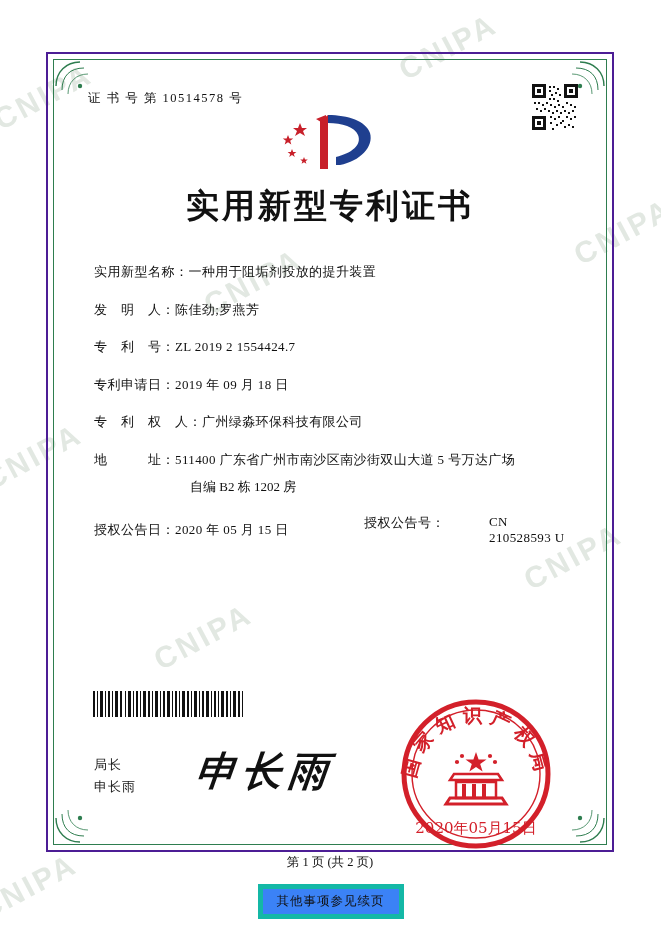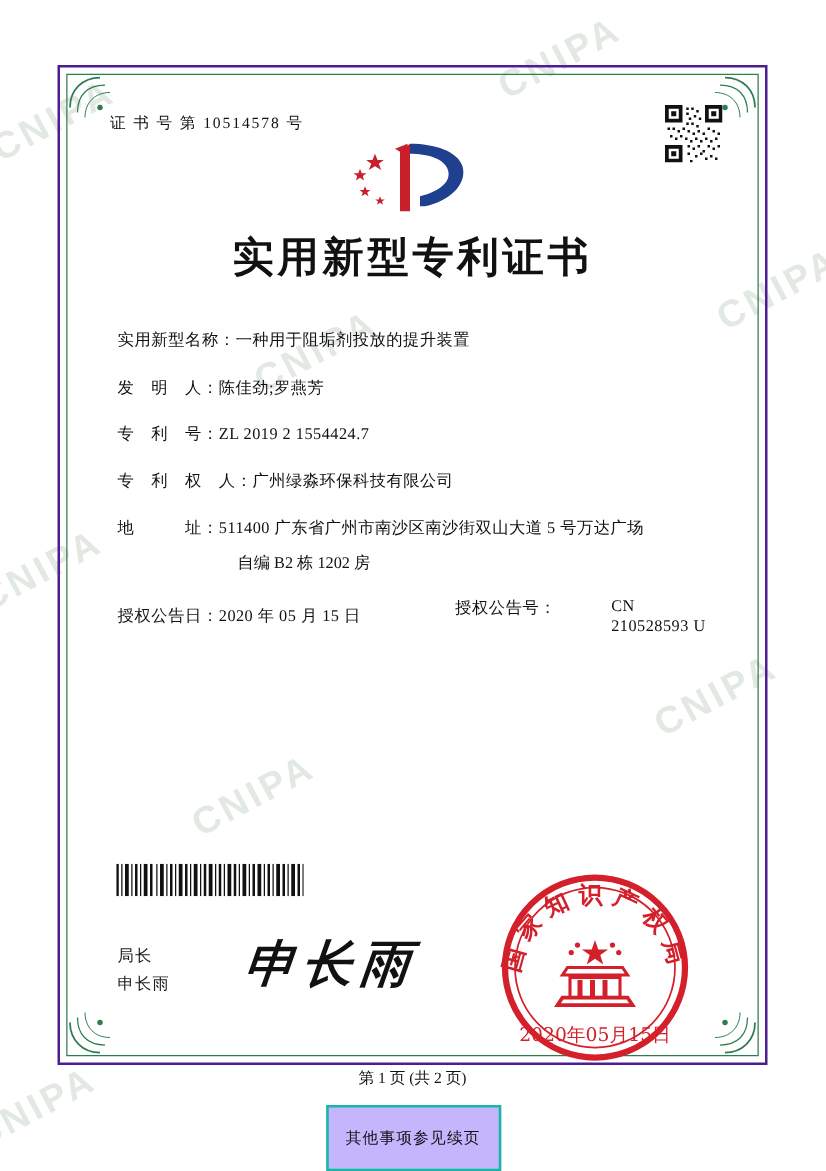--- a/index.html
+++ b/index.html
@@ -216,26 +216,26 @@
   
   .footer-note {
     position: absolute;
     left: 0; right: 0;
     top: 884px;
     text-align: center;
     z-index: 2;
   }
   .footer-note span {
     display: inline-block;
-    border: 2px solid #14b8a6;
-    padding: 16px 14px;
+    border: 5px solid #14b8a6;
+    padding: 4px 14px;
     font-size: 12.5px;
     letter-spacing: 1px;
     color: #111;
-    background: #c4b5fd;
+    background: #3b82f6;
   }
 </style>
 </head>
 <body>
 
 <div class="watermark-layer">
   <div class="wm" style="left:-10px; top:80px;">CNIPA</div>
   <div class="wm" style="left:395px; top:30px;">CNIPA</div>
   <div class="wm" style="left:200px; top:265px;">CNIPA</div>
   <div class="wm" style="left:570px; top:215px;">CNIPA</div>
@@ -374,20 +374,24 @@
       <div class="frow">
         <div class="flabel">发　明　人：</div>
         <div class="fval">陈佳劲;罗燕芳</div>
       </div>
 
       <div class="frow">
         <div class="flabel">专　利　号：</div>
         <div class="fval">ZL 2019 2 1554424.7</div>
       </div>
 
+      <div class="frow">
+        <div class="flabel">专利申请日：</div>
+        <div class="fval">2019 年 09 月 18 日</div>
+      </div>
 
       <div class="frow">
         <div class="flabel">专　利　权　人：</div>
         <div class="fval">广州绿淼环保科技有限公司</div>
       </div>
 
       <div style="margin-bottom:18px;">
         <div class="frow" style="margin-bottom:9px;">
           <div class="flabel">地　　　址：</div>
           <div class="fval">511400  广东省广州市南沙区南沙街双山大道 5 号万达广场</div>

